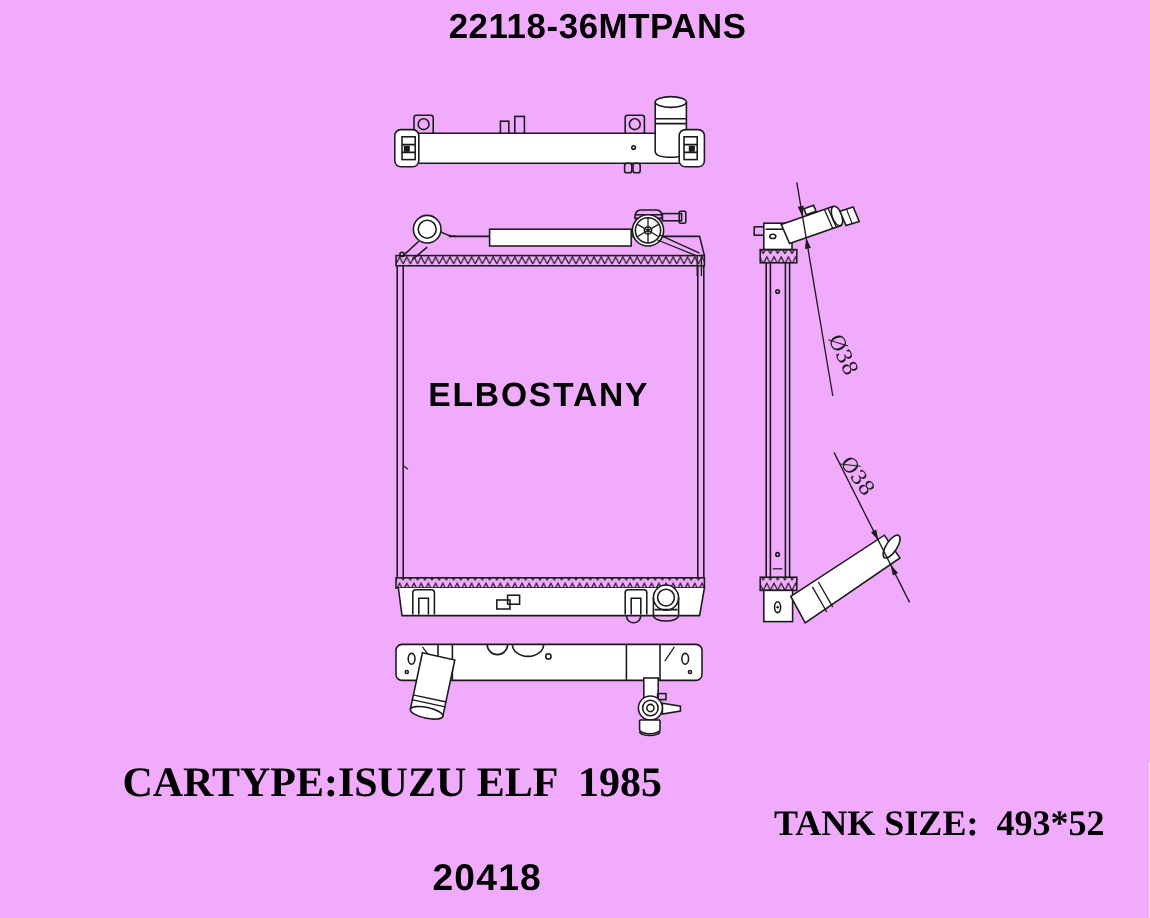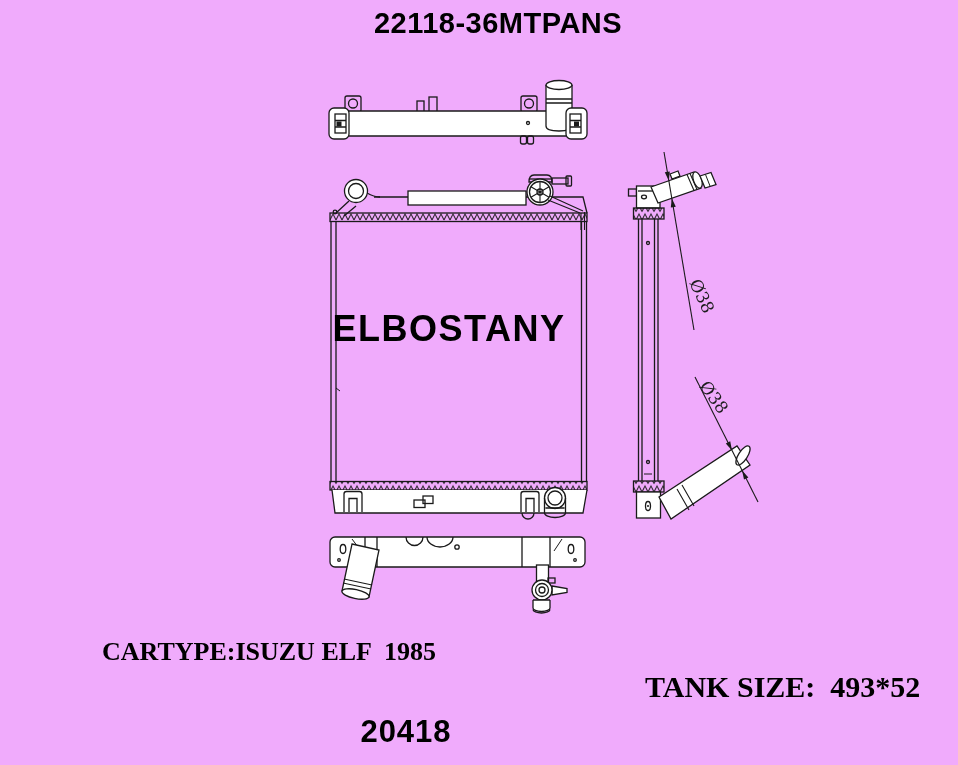--- a/index.html
+++ b/index.html
@@ -2,27 +2,27 @@
 <html><head>
 <meta charset="utf-8">
 <style>
   html,body{margin:0;padding:0;background:#fff;}
   #stage{position:relative;width:958px;height:765px;background:#f0abfc;overflow:hidden;
          font-family:"Liberation Sans",sans-serif;color:#000;}
   #drawing{position:absolute;left:0;top:0;}
   .txt{position:absolute;white-space:pre;}
   .title{left:498px;top:7px;transform:translateX(-50%);font-size:29px;line-height:33px;
          font-weight:bold;letter-spacing:.5px;}
-  .watermark{left:449px;top:329px;transform:translate(-50%,-50%);font-size:36px;
+  .watermark{left:449px;top:329px;transform:translate(-50%,-50%);font-size:28px;
          font-weight:bold;letter-spacing:1.5px;}
   .dim{font-family:"DejaVu Serif",serif;font-size:17px;color:#1c1c1c;}
   .dim1{left:702px;top:296px;transform:translate(-50%,-50%) rotate(65deg);}
   .dim2{left:714px;top:397px;transform:translate(-50%,-50%) rotate(54deg);}
   .specs{left:102px;top:635px;font-family:"Liberation Serif",serif;font-weight:bold;
-         font-size:26px;line-height:33px;}
+         font-size:35px;line-height:33px;}
   .tank{left:645px;top:670px;font-family:"Liberation Serif",serif;font-weight:bold;
          font-size:30px;line-height:33px;}
   .footer{left:406px;top:714px;transform:translateX(-50%);font-size:31px;
          font-weight:bold;letter-spacing:1px;}
 </style>
 </head>
 <body>
 
 <div id="stage">
 

